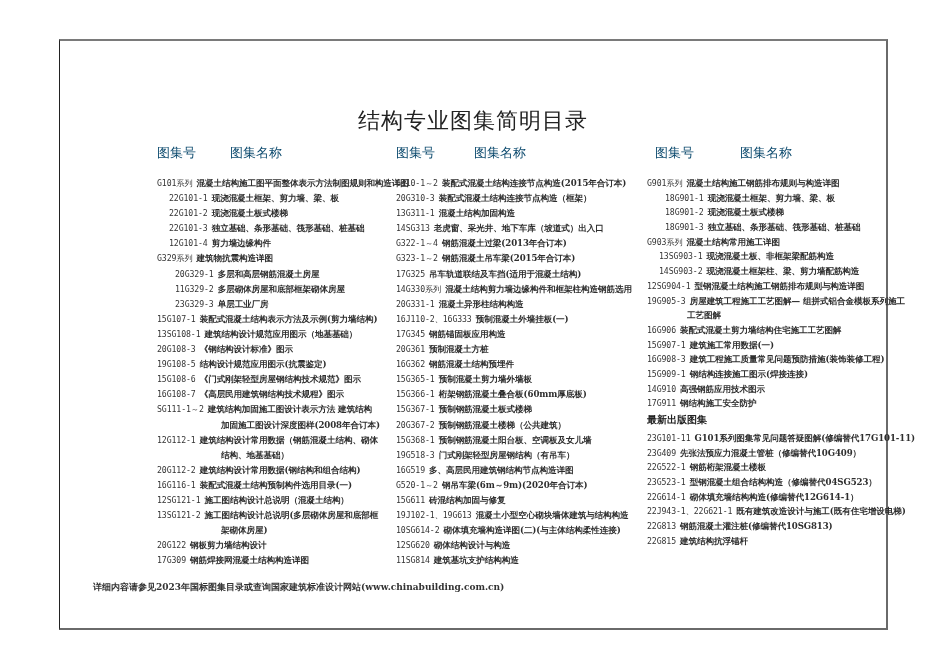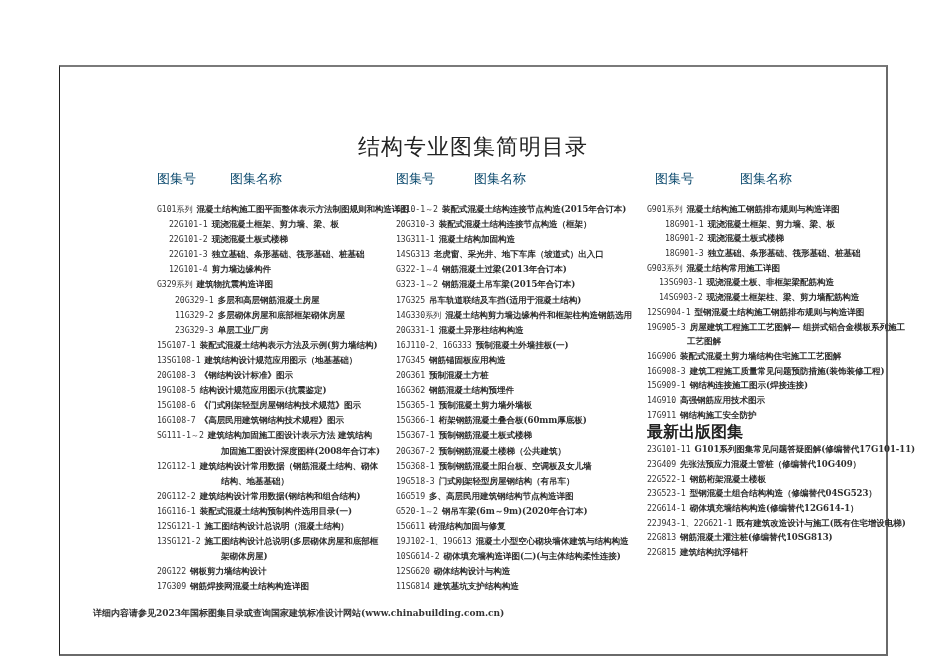--- a/index.html
+++ b/index.html
@@ -1,42 +1,42 @@
 <!DOCTYPE html>
 <html><head>
 <meta charset="utf-8">
 <style>
   html, body { margin: 0; padding: 0; background: #ffffff; }
   body { width: 950px; height: 672px; position: relative; overflow: hidden;
          font-family: "DejaVu Serif", "Liberation Serif", serif; color: #2a2a2a; }
   .page { position: absolute; left: 59px; top: 39px; width: 829px; height: 591px;
           border-top: 2px solid #7a7a7a; border-left: 1px solid #222;
           border-right: 2px solid #6a6a6a; border-bottom: 2px solid #6a6a6a;
-          background: #fff; box-sizing: border-box; margin-top: 26px; }
+          background: #fff; box-sizing: border-box; }
   .title { position: absolute; left: 0; right: 0; top: 65px; text-align: center;
            font-family: "DejaVu Sans", "Liberation Sans", sans-serif;
            font-size: 22px; letter-spacing: 1px; color: #222; font-weight: normal; }
   .col { position: absolute; top: 103px; }
   .col1 { left: 97px; width: 240px; }
   .col2 { left: 336px; width: 250px; }
   .col3 { left: 587px; width: 270px; }
   .hdr { height: 22px; font-size: 13px; font-weight: normal; color: #0c4a6e; position: relative; }
   .hdr span { position: absolute; top: 0; }
   .rows { margin-top: 10px; }
   .row { font-size: 8.6px; line-height: 15.1px; height: 15.1px; white-space: nowrap;
          font-weight: bold; color: #2e2e2e; letter-spacing: -0.1px; }
   .col3 .row { line-height: 14.7px; height: 14.7px; }
   .row.cont { padding-left: 64px; }
   .col3 .row.cont { padding-left: 40px; }
   .row.ind2 { padding-left: 12px; }
   .row.ind3 { padding-left: 18px; }
   .row .code { font-family: "DejaVu Sans Mono", "Liberation Mono", monospace; font-weight: normal;
                font-size: 8.2px; margin-right: 4px; color: #333; }
-  .section { font-family: Liberation Sans, sans-serif; font-weight: bold;
-             font-size: 16px; height: 20px; line-height: 20px; color: #222; }
+  .section { font-family: Liberation Mono, monospace; font-weight: bold;
+             font-size: 10px; height: 20px; line-height: 20px; color: #222; }
   .footer { position: absolute; left: 33px; top: 541px; font-size: 9px; line-height: 11px;
             font-weight: bold; color: #333; }
   .footer .gap { display: inline-block; width: 50px; }
 </style>
 </head>
 <body>
 
 <div class="page">
   <div class="title">结构专业图集简明目录</div>
 
@@ -120,20 +120,21 @@
         <div class="row ind3"><span class="code">18G901-1</span><span>现浇混凝土框架、剪力墙、梁、板</span></div>
         <div class="row ind3"><span class="code">18G901-2</span><span>现浇混凝土板式楼梯</span></div>
         <div class="row ind3"><span class="code">18G901-3</span><span>独立基础、条形基础、筏形基础、桩基础</span></div>
         <div class="row"><span class="code">G903系列</span><span>混凝土结构常用施工详图</span></div>
         <div class="row ind2"><span class="code">13SG903-1</span><span>现浇混凝土板、非框架梁配筋构造</span></div>
         <div class="row ind2"><span class="code">14SG903-2</span><span>现浇混凝土框架柱、梁、剪力墙配筋构造</span></div>
         <div class="row"><span class="code">12SG904-1</span><span>型钢混凝土结构施工钢筋排布规则与构造详图</span></div>
         <div class="row"><span class="code">19G905-3</span><span>房屋建筑工程施工工艺图解— 组拼式铝合金模板系列施工</span></div>
         <div class="row cont"><span>工艺图解</span></div>
         <div class="row"><span class="code">16G906</span><span>装配式混凝土剪力墙结构住宅施工工艺图解</span></div>
+        <div class="row"><span class="code">15G907-1</span><span>建筑施工常用数据(一)</span></div>
         <div class="row"><span class="code">16G908-3</span><span>建筑工程施工质量常见问题预防措施(装饰装修工程)</span></div>
         <div class="row"><span class="code">15G909-1</span><span>钢结构连接施工图示(焊接连接)</span></div>
         <div class="row"><span class="code">14G910</span><span>高强钢筋应用技术图示</span></div>
         <div class="row"><span class="code">17G911</span><span>钢结构施工安全防护</span></div>
       </div>
     <div class="section">最新出版图集</div>
     <div class="rows-new">
         <div class="row"><span class="code">23G101-11</span><span>G101系列图集常见问题答疑图解(修编替代17G101-11)</span></div>
         <div class="row"><span class="code">23G409</span><span>先张法预应力混凝土管桩（修编替代10G409）</span></div>
         <div class="row"><span class="code">22G522-1</span><span>钢筋桁架混凝土楼板</span></div>

